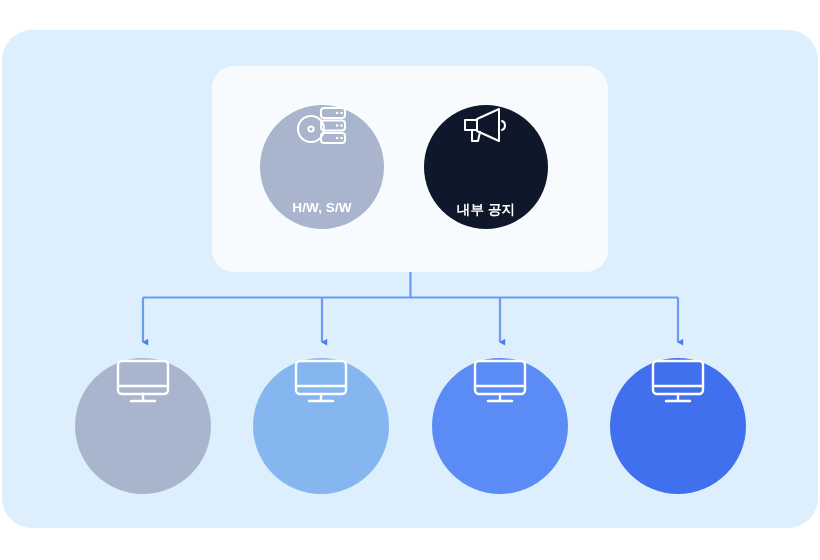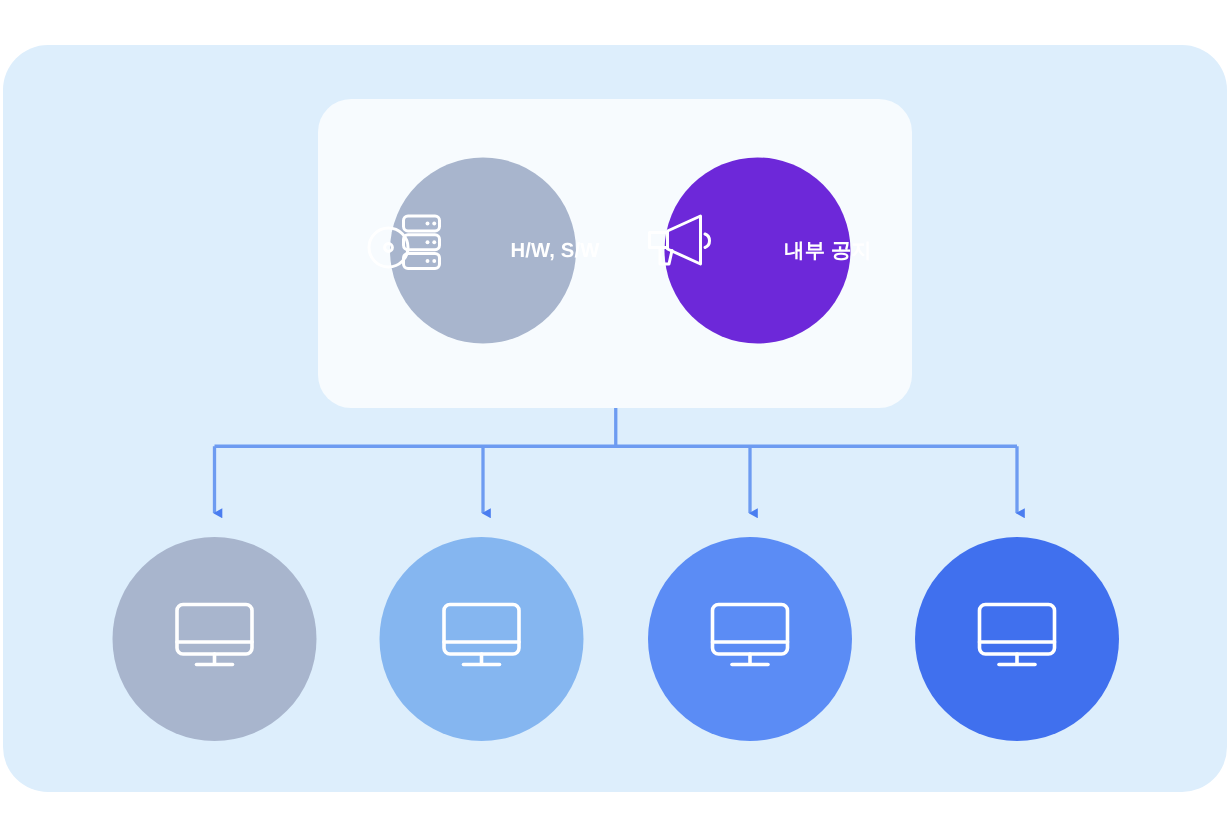--- a/index.html
+++ b/index.html
@@ -41,22 +41,22 @@
     height: 206px;
     background: #f7fbfe;
     border-radius: 22px;
   }
 
   
   .circle {
     position: absolute;
     border-radius: 50%;
     display: flex;
+    flex-direction: column;
     align-items: center;
-    justify-content: center;
     box-sizing: border-box;
     gap: 44px;
   }
 
   
   .top-node {
     width: 124px;
     height: 124px;
     top: 105px;
   }
@@ -67,21 +67,21 @@
   .top-node .node-label {
     color: #ffffff;
     font-size: 13.5px;
     font-weight: bold;
     letter-spacing: 0.1px;
     line-height: 1;
     white-space: nowrap;
   }
 
   #node-hw   { left: 260px; background: #a8b5cd; }
-  #node-notice { left: 443px; background: #6d28d9; }
+  #node-notice { left: 424px; background: #0f172a; }
 
   
   .bottom-node {
     width: 136px;
     height: 136px;
     top: 358px;
   }
   #client-1 { left: 75px;  background: #a8b5cd; }
   #client-2 { left: 253px; background: #85b6f0; }
   #client-3 { left: 432px; background: #5b8cf5; }

